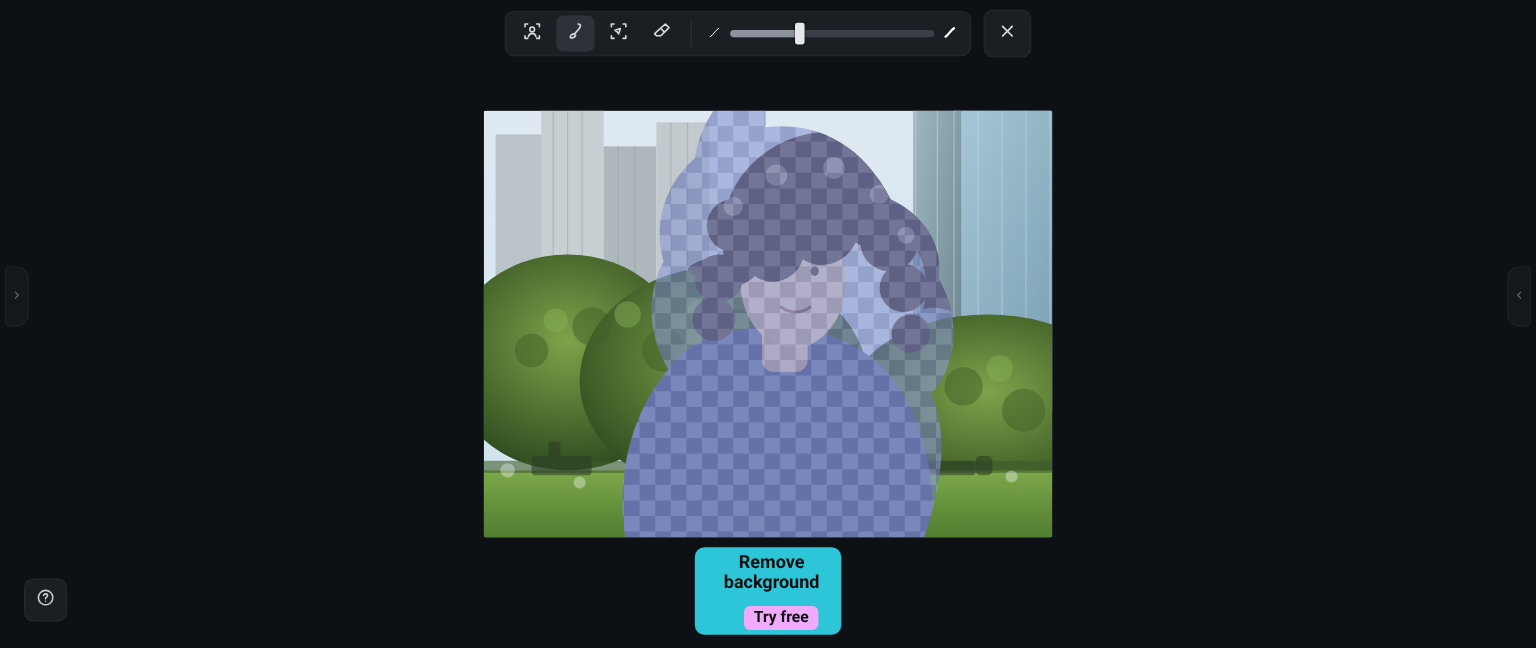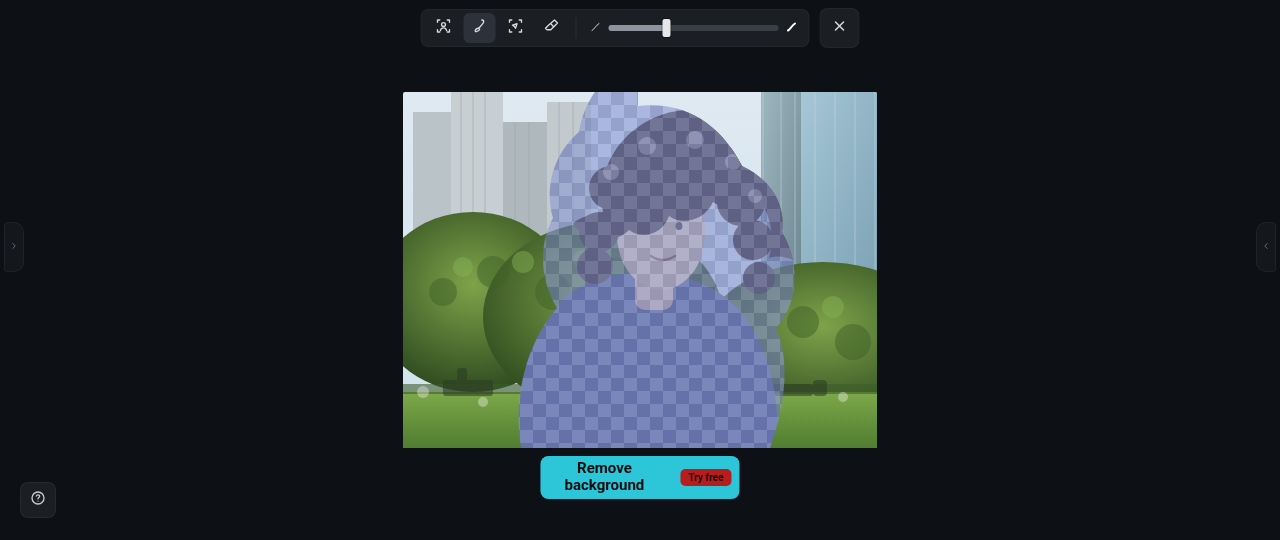--- a/index.html
+++ b/index.html
@@ -154,33 +154,34 @@
     top: 456px;
     background: #2cc6d8;
     border-radius: 8px;
     display: flex;
     align-items: center;
     gap: 10px;
     padding: 4px 8px 4px 14px;
     color: #0d0d0d;
     cursor: pointer;
     line-height: 1.15;
+    flex-direction: column;
   }
   .cta .cta-text {
     font-weight: 700;
     font-size: 15px;
     text-align: center;
     max-width: 100px;
   }
   .cta .cta-badge {
-    background: #b91c1c;
+    background: #f0abfc;
     border-radius: 5px;
     padding: 3px 8px;
     font-weight: 700;
-    font-size: 10px;
+    font-size: 13px;
     white-space: nowrap;
     margin-left: 16px;
   }
 
 </style>
 </head>
 <body>
 
 <div class="toolbar-wrap">
   <div class="toolbar">

